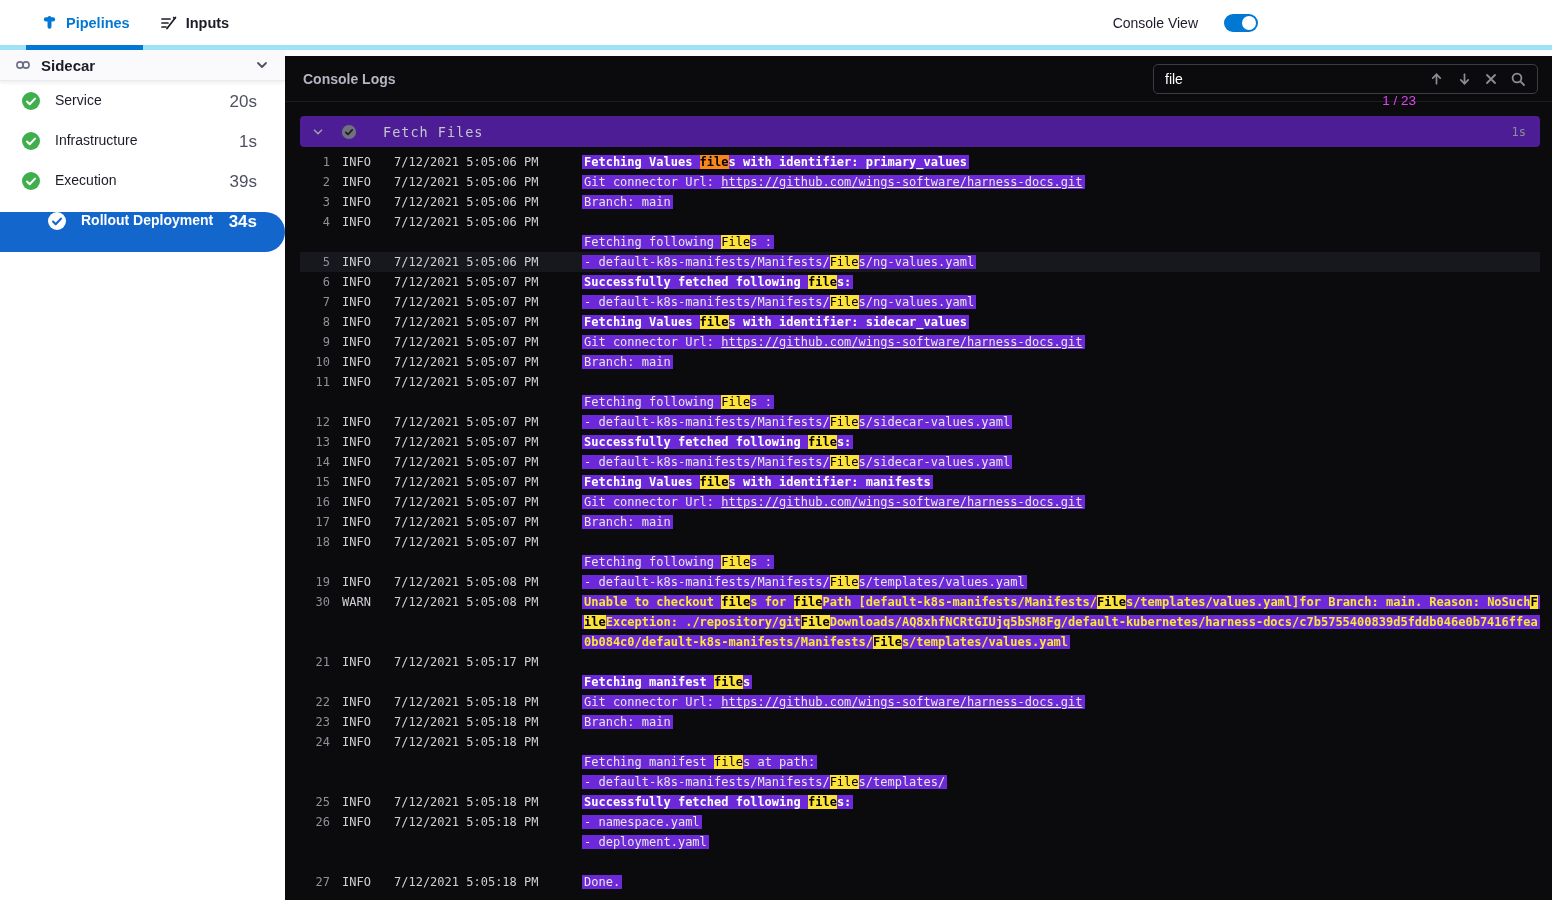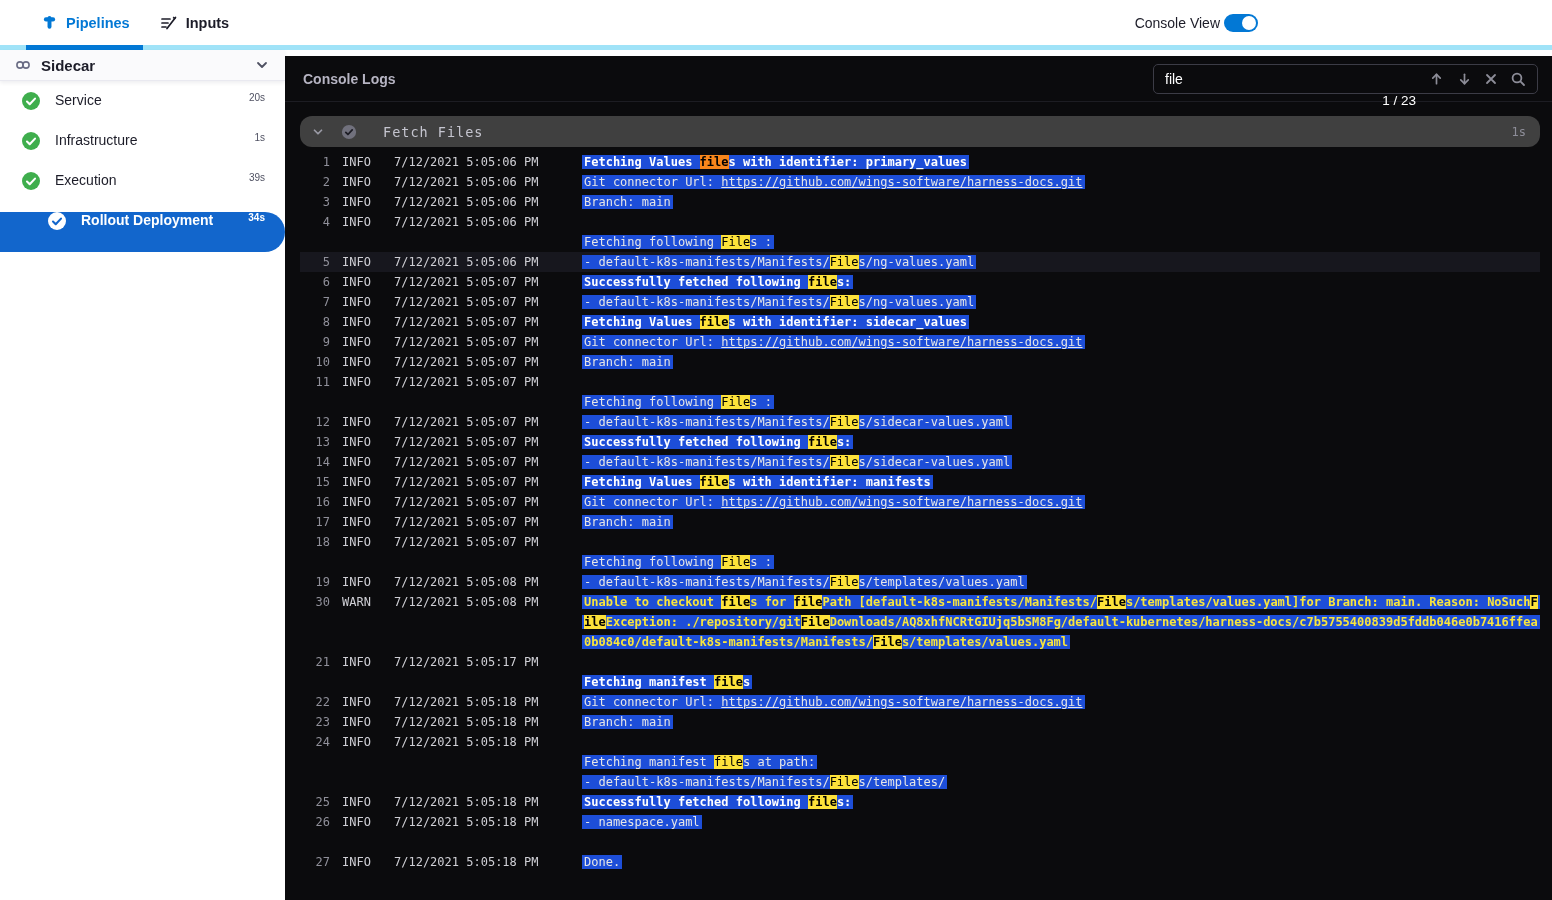--- a/index.html
+++ b/index.html
@@ -7,72 +7,72 @@
     font-family:"Liberation Sans", sans-serif; }
 
   
   .topbar { position:absolute; top:0; left:0; width:1276px; height:45px; background:#fff;
     display:flex; align-items:center; }
   .tabs { display:flex; align-items:center; height:100%; margin-left:27px; }
   .tab { display:flex; align-items:center; gap:9px; height:100%; padding:0 15px;
     font-size:14.5px; font-weight:600; color:#1c1c28; cursor:pointer; }
   .tab.active { color:var(--accent); }
   .tab .ticon { display:flex; align-items:center; }
-  .topbar-right { margin-left:auto; margin-right:18px; display:flex; align-items:center; gap:4px; }
+  .topbar-right { margin-left:auto; margin-right:18px; display:flex; align-items:center; gap:26px; }
   .cv-label { font-size:14px; color:#1c1c28; }
   .toggle { width:34px; height:18px; border-radius:9px; background:var(--accent); position:relative; cursor:pointer; }
   .toggle .knob { position:absolute; right:2px; top:2px; width:14px; height:14px; border-radius:50%; background:#fff; }
   .strip { position:absolute; top:45px; left:0; width:1552px; height:5px; background:var(--strip); }
   .strip .active-ind { position:absolute; left:26px; top:0; width:117px; height:5px; background:var(--accent); }
 
   
   .sidebar { position:absolute; top:50px; left:0; width:285px; height:850px; background:#fff; z-index:2; }
   .stage-head { height:31px; display:flex; align-items:center; padding:6px 15px; gap:10px;
     background:#fafafc; border-bottom:1px solid #e9e9f0; box-shadow:0 2px 4px rgba(20,20,40,.07); }
   .stage-head .stage-name { font-size:15px; font-weight:700; color:#1c1c28; flex:0 0 auto; }
   .stage-head .sp { flex:1; }
   .steps { padding-top:11px; }
   .step { height:40px; display:flex; padding-left:22px; cursor:pointer; }
   .step .check { width:18px; height:18px; display:flex; flex:0 0 auto; }
   .step .check circle { fill:var(--success); }
   .step .check path { stroke:#fff; stroke-width:2.1; fill:none; stroke-linecap:round; stroke-linejoin:round; }
   .step .lbl { margin-left:15px; font-size:14px; color:#1c1c28; }
-  .step .dur { margin-left:auto; margin-right:20px; font-size:10px; color:#4f5162; }
+  .step .dur { margin-left:auto; margin-right:28px; font-size:17px; color:#4f5162; }
   .step.selected { background:var(--selected); border-radius:0 20px 20px 0; }
   .step.selected .lbl, .step.selected .dur { color:#fff; font-weight:600; }
   .step.selected .check circle { fill:#fff; }
   .step.selected .check path { stroke:var(--selected); }
   .step.indent { padding-left:48px; }
 
   
   .console { position:absolute; top:56px; left:285px; width:1267px; height:900px; background:#0b0b0d; color:#d0d0d6; }
   .console-head { height:46px; display:flex; align-items:center; padding:0 14px 0 18px; border-bottom:1px solid #1d1d23; }
   .console-title { font-size:14px; font-weight:700; color:#b6b4c2; }
   .searchbox { margin-left:auto; width:385px; height:30px; border:1px solid #3c3c46; border-radius:5px;
     display:flex; align-items:center; padding:0 11px; gap:13px; background:transparent; }
   .searchbox input { flex:1; min-width:0; background:transparent; border:none; outline:none;
     color:#fff; font-size:14px; font-family:"Liberation Sans", sans-serif; }
-  .searchbox .counter { font-size:13.5px; color:#ffffff; white-space:nowrap;margin-top:44px; }
+  .searchbox .counter { font-size:13.5px; color:#d946ef; white-space:nowrap;margin-top:44px; }
   .sicon { display:flex; align-items:center; color:#8d8d98; cursor:pointer; flex:0 0 auto; }
   .sicon svg { stroke:currentColor; fill:none; stroke-width:1.8; stroke-linecap:round; stroke-linejoin:round; }
 
   .console-body { padding:14px 12px 0 15px; }
-  .section-head { height:31px; background:#404040; border-radius:12px; display:flex; align-items:center; padding:0 14px 0 11px; }
+  .section-head { height:31px; background:#4c1d95; border-radius:4px; display:flex; align-items:center; padding:0 14px 0 11px; }
   .section-head .chev { color:#9a9aa5; display:flex; cursor:pointer; }
   .section-head .scheck { margin-left:16px; display:flex; }
   .section-title { margin-left:26px; font-family:"DejaVu Sans Mono", monospace; font-size:13.5px; color:#c5c5cf; letter-spacing:1px; }
   .section-dur { margin-left:auto; font-family:"DejaVu Sans Mono", monospace; font-size:12px; color:#8d8d98; }
 
   .log-lines { padding-top:5px; font-family:"DejaVu Sans Mono", monospace; font-size:12px; }
   .log-row { display:grid; grid-template-columns:30px 40px 176px 1fr; column-gap:12px; line-height:20px; min-height:20px; }
   .log-row.sel { background:#17171e; }
   .ln { text-align:right; color:#90909a; }
   .lvl, .ts { color:#d0d0d6; }
   .msg { color:#e6e6e6; white-space:pre; }
-  .msg .chip { background:#1d4ed8; padding:0 2px; }
+  .msg .chip { background:#6d28d9; padding:0 2px; }
   .msg.b { font-weight:bold; color:#fff; }
   .msg.warn { color:var(--warn); }
   mark { background:var(--match); color:#000; }
   mark.cur { background:var(--match-cur); }
   .lnk { text-decoration:underline; cursor:pointer; }
 </style>
 </head>
 <body>
 
 <div class="topbar">
@@ -423,20 +423,26 @@
         <div class="log-row">
           <span class="ln">26</span>
           <span class="lvl">INFO</span>
           <span class="ts">7/12/2021 5:05:18 PM</span>
           <span class="msg"><span class="chip">- namespace.yaml</span></span>
         </div>
         <div class="log-row">
           <span class="ln"></span>
           <span class="lvl"></span>
           <span class="ts"></span>
+          <span class="msg"><span class="chip">- deployment.yaml</span></span>
+        </div>
+        <div class="log-row">
+          <span class="ln"></span>
+          <span class="lvl"></span>
+          <span class="ts"></span>
         </div>
         <div class="log-row">
           <span class="ln">27</span>
           <span class="lvl">INFO</span>
           <span class="ts">7/12/2021 5:05:18 PM</span>
           <span class="msg"><span class="chip">Done.</span></span>
         </div>
       </div>
   </div>
 </div>

